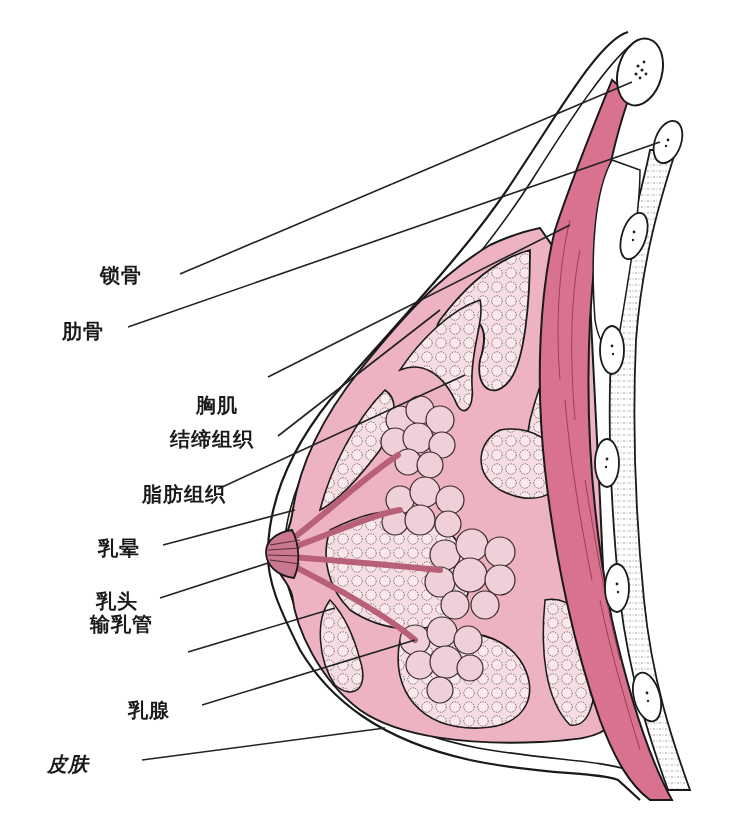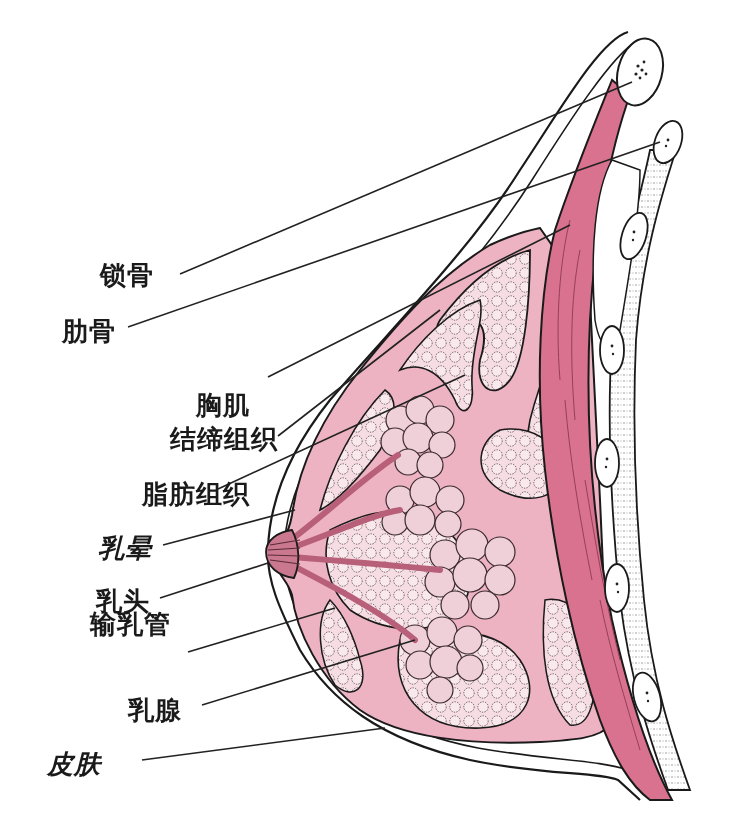--- a/index.html
+++ b/index.html
@@ -1,18 +1,18 @@
 <!DOCTYPE html>
 <html><head>
 <meta charset="utf-8">
 <style>
   html,body{margin:0;padding:0;background:#ffffff;}
   body{width:734px;height:822px;position:relative;overflow:hidden;font-family:"DejaVu Sans",sans-serif;}
   #diagram{position:absolute;left:0;top:0;width:734px;height:822px;}
-  .label{position:absolute;font-size:26px;font-weight:bold;color:#1a1a1a;letter-spacing:1px;white-space:nowrap;line-height:26px;}
+  .label{position:absolute;font-size:20px;font-weight:bold;color:#1a1a1a;letter-spacing:1px;white-space:nowrap;line-height:26px;}
 </style>
 </head>
 <body>
 
 <svg id="diagram" viewBox="0 0 734 822" xmlns="http://www.w3.org/2000/svg">
   <defs>
     <pattern id="fatPattern" width="14" height="14" patternUnits="userSpaceOnUse">
       <rect width="14" height="14" fill="#f5dde3"></rect>
       <circle cx="7" cy="7" r="5.2" fill="#f9e9ed" stroke="#3a2a2e" stroke-width="0.7" stroke-dasharray="1.4 1.2"></circle>
     </pattern>
@@ -146,17 +146,17 @@
     <line x1="202" y1="705" x2="415" y2="640"></line>
     <line x1="142" y1="760" x2="385" y2="728"></line>
   </g>
 </svg>
 
 <div class="label" style="left:100px;top:262px;">锁骨</div>
 <div class="label" style="left:62px;top:318px;text-align:right;">肋骨</div>
 <div class="label" style="left:196px;top:368px;margin-top:24px;">胸肌</div>
 <div class="label" style="left:170px;top:426px;text-align:center;">结缔组织</div>
 <div class="label" style="left:94px;top:481px;margin-left:48px;">脂肪组织</div>
-<div class="label" style="left:98px;top:535px;font-style:italic;">乳晕</div>
+<div class="label" style="left:98px;top:535px;">乳晕</div>
 <div class="label" style="left:96px;top:588px;">乳头</div>
 <div class="label" style="left:90px;top:611px;">输乳管</div>
 <div class="label" style="left:128px;top:697px;text-align:right;">乳腺</div>
 <div class="label" style="left:47px;top:751px;font-style:italic;">皮肤</div>
 
 </body></html>

